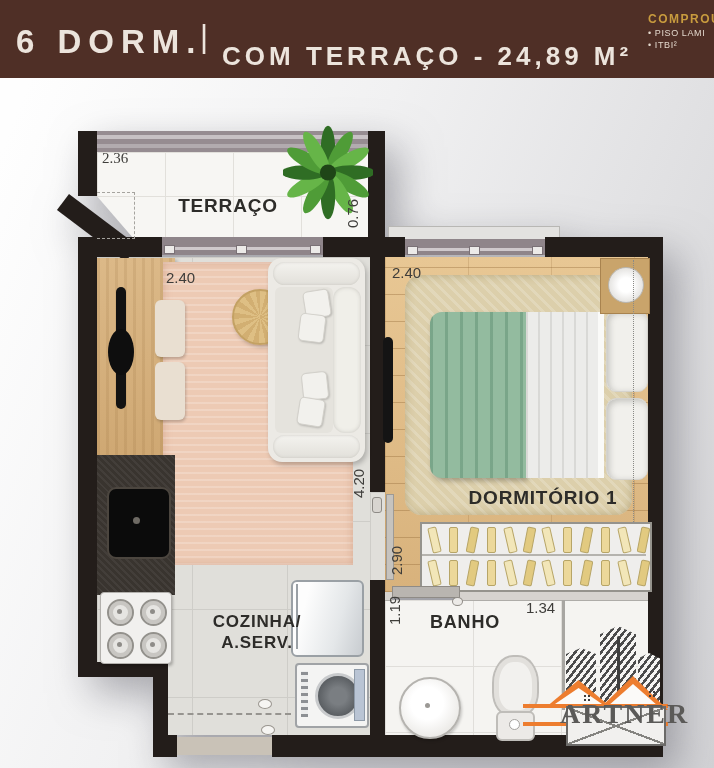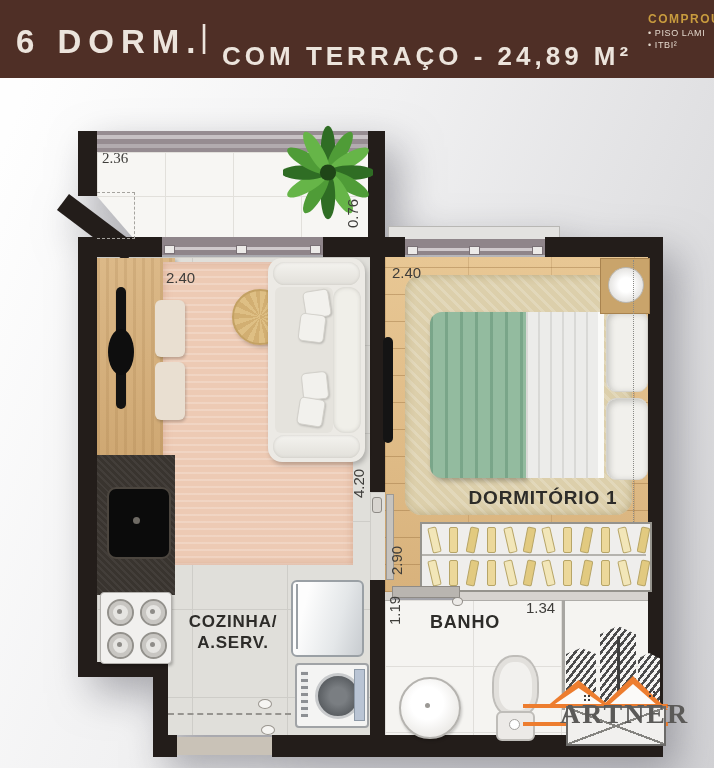--- a/index.html
+++ b/index.html
@@ -250,21 +250,22 @@
     <div class="furn" style="left:374px;top:466px;width:9px;height:7px;background:#eceae7;border:1px solid #8f8b86;border-radius:50%;"></div>
     <div class="furn" style="left:484px;top:469px;width:3px;height:110px;background:#a8a6a2;"></div>
     <div class="furn" style="left:321px;top:546px;width:58px;height:58px;border-radius:50%;background:radial-gradient(circle at 45% 42%,#ffffff 35%,#e6e4e0 85%);border:2px solid #b5b3af;box-shadow:1px 2px 3px rgba(0,0,0,.2);"></div>
     <div class="furn" style="left:347px;top:572px;width:5px;height:5px;border-radius:50%;background:#9b9995;"></div>
     <div class="furn" style="left:414px;top:524px;width:43px;height:86px;">
       <div class="abs" style="left:0;top:0;width:43px;height:58px;border-radius:45% 45% 40% 40%;background:#f2f1ee;border:2px solid #bfbdb9;box-shadow:inset 0 0 0 5px #e2e0dc;"></div>
       <div class="abs" style="left:4px;top:56px;width:35px;height:26px;border-radius:6px;background:#eceae7;border:2px solid #bfbdb9;"></div>
       <div class="abs" style="left:17px;top:64px;width:9px;height:9px;border-radius:50%;background:#fff;border:1px solid #a5a3a0;"></div>
     </div>
 
-    <div class="room-label" style="left:95px;top:480px;width:120px;font-size:17px;line-height:1.25;">
+    <div class="room-label" style="left:90px;top:64px;width:120px;">TERRAÇO</div>
+    <div class="room-label" style="left:95px;top:480px;width:120px;font-size:17px;line-height:1.25;padding-left:24px;">
       <div>COZINHA/</div>
       <div>A.SERV.</div>
     </div>
     <div class="room-label" style="left:385px;top:356px;width:160px;">DORMITÓRIO 1</div>
     <div class="room-label" style="left:337px;top:481px;width:100px;font-size:18px;">BANHO</div>
 
     <div class="dim" style="left:24px;top:19px;font-family:Liberation Serif, serif;">2.36</div>
     <div class="dim v" style="left:256px;top:74px;width:36px;text-align:center;">0.76</div>
     <div class="dim" style="left:88px;top:138px;">2.40</div>
     <div class="dim v" style="left:262px;top:344px;width:36px;text-align:center;">4.20</div>

